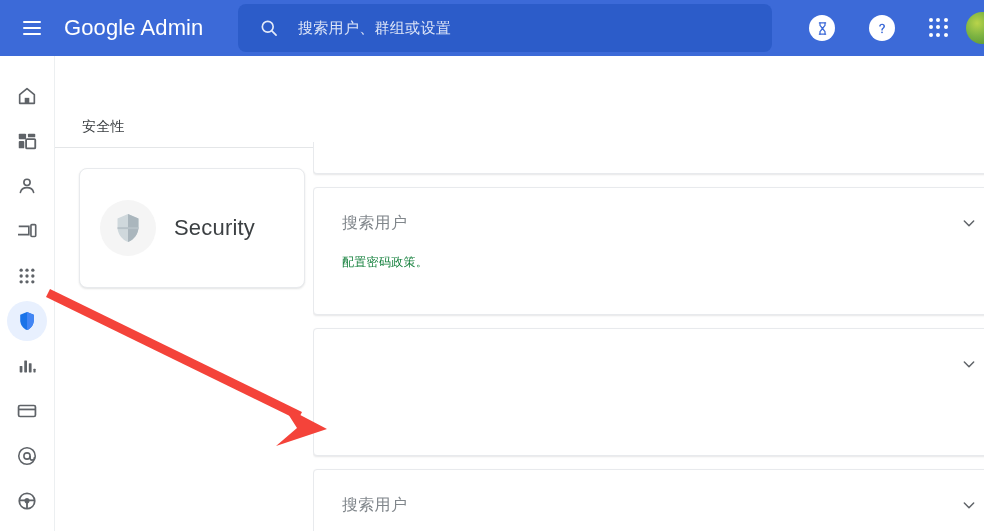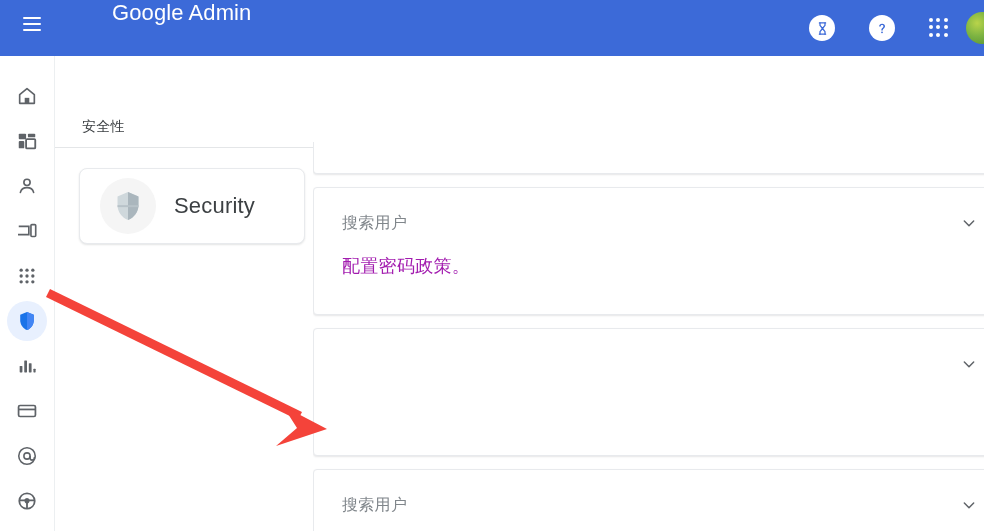--- a/index.html
+++ b/index.html
@@ -16,21 +16,21 @@
     width: 984px; height: 531px;
     overflow: hidden;
     background: #ffffff;
   }
 
   
   .topbar {
     position: absolute; top: 0; left: 0;
     width: 984px; height: 56px;
     background: #3c6ad8;
-    display: flex; align-items: flex-start; gap: 48px;
+    display: flex; align-items: center;
   }
   .hamburger {
     width: 48px; height: 48px;
     margin-left: 8px;
     display: flex; flex-direction: column;
     align-items: center; justify-content: center;
     cursor: pointer;
   }
   .hamburger span {
     display: block;
@@ -140,21 +140,21 @@
   .hrule {
     position: absolute; left: 0; top: 43px;
     width: 929px; height: 1px;
     background: #e4e6e8;
   }
 
   
   .seccard {
     position: absolute;
     left: 24px; top: 64px;
-    width: 226px; height: 76px;
+    width: 226px; height: 120px;
     background: #ffffff;
     border: 1px solid #e8eaed;
     border-radius: 8px;
     box-shadow: 0 1px 2px rgba(60,64,67,0.14);
     display: flex; align-items: center;
     cursor: pointer;
   }
   .seccard-icon {
     width: 56px; height: 56px;
     margin-left: 20px;
@@ -198,22 +198,22 @@
   .panel-title {
     position: absolute;
     left: 28px; top: 25px;
     font-size: 16px;
     color: #80868b;
     letter-spacing: 0.3px;
   }
   .panel-desc {
     position: absolute;
     left: 28px; top: 66px;
-    font-size: 18px;
-    color: #a21caf;
+    font-size: 12px;
+    color: #15803d;
     letter-spacing: 0.3px;
   }
   .panel-body { height: 126px; }
   .chevron {
     position: absolute;
     right: 22px; top: 24px;
     width: 22px; height: 22px;
     display: flex; align-items: center; justify-content: center;
     cursor: pointer;
   }
@@ -234,20 +234,29 @@
   <div class="topbar">
 
     <div class="hamburger">
       <span></span>
         <span></span>
         <span></span>
     </div>
 
     <div class="brand">Google Admin</div>
 
+    <div class="searchwrap">
+      <span class="search-icon">
+        <svg width="20" height="20" viewBox="0 0 24 24" fill="none" stroke="#e3eaf9" stroke-width="2" stroke-linecap="round">
+          <circle cx="10.5" cy="10.5" r="6.5"></circle>
+          <line x1="15.4" y1="15.4" x2="20.5" y2="20.5"></line>
+        </svg>
+      </span>
+      <span class="search-placeholder">搜索用户、群组或设置</span>
+    </div>
 
     <div class="topbar-actions">
 
       <span class="icon-slot">
         <span class="circ-icon">
           <svg width="15" height="15" viewBox="0 0 24 24" fill="none" stroke="#3c6ad8" stroke-width="2" stroke-linecap="round" stroke-linejoin="round">
             <path d="M7 3h10M7 21h10"></path>
             <path d="M8 3v4l4 5 4-5V3"></path>
             <path d="M8 21v-4l4-5 4 5v4"></path>
           </svg>

